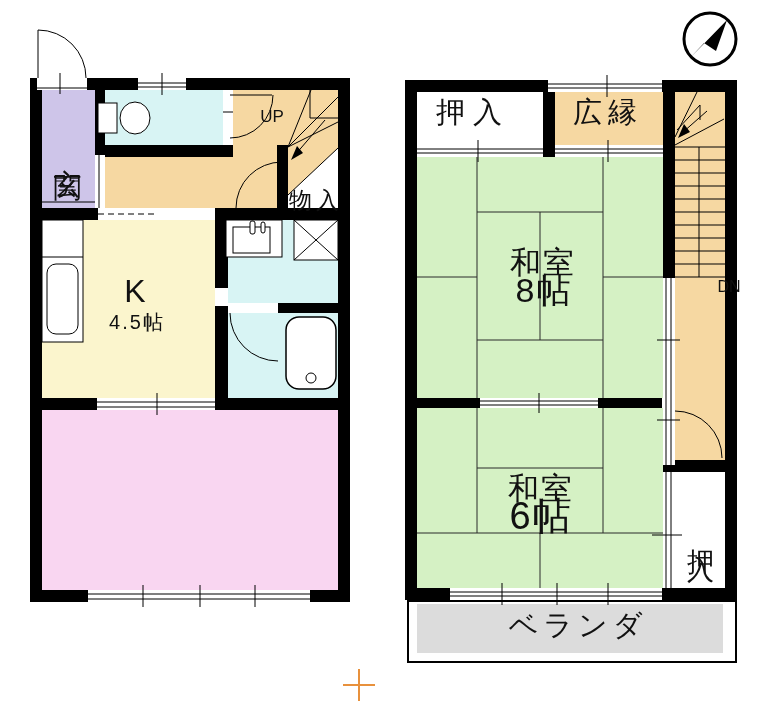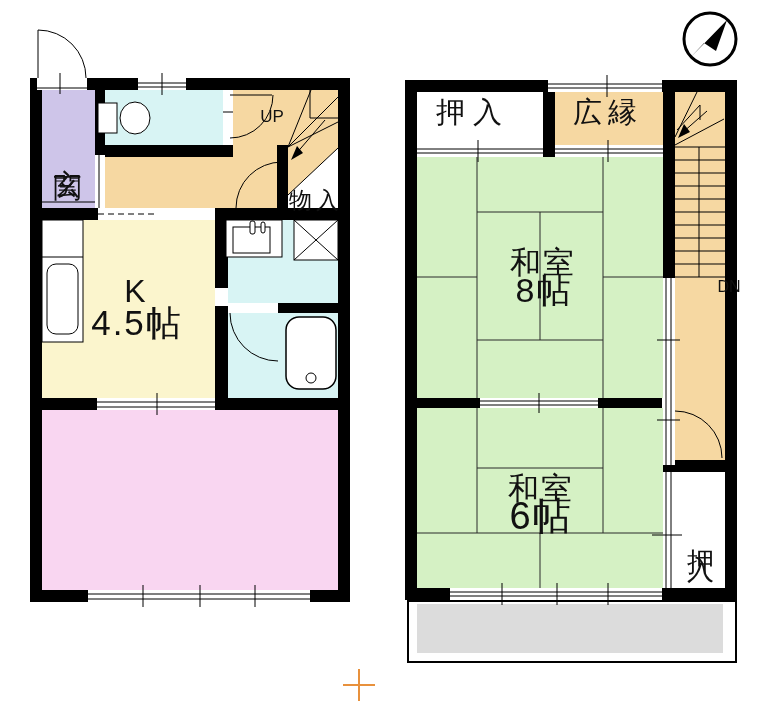--- a/index.html
+++ b/index.html
@@ -231,24 +231,25 @@
     <g stroke="#E8913C" stroke-width="2">
       <line x1="343" y1="685" x2="375" y2="685"></line>
       <line x1="359" y1="669" x2="359" y2="701"></line>
     </g>
   </svg>
 
   <div class="label vtext" style="left:67px;top:152px;font-size:28px;">玄関</div>
   <div class="label thin" style="left:272px;top:116px;font-size:17px;">UP</div>
   <div class="label" style="left:316px;top:200px;font-size:23px;letter-spacing:4px;">物入</div>
   <div class="label" style="left:136px;top:291px;font-size:32px;">K</div>
-  <div class="label" style="left:137px;top:322px;font-size:35px;">4.5帖</div>
+  <div class="label" style="left:137px;top:322px;font-size:20px;">4.5帖</div>
 
   <div class="label" style="left:473px;top:112px;font-size:29px;letter-spacing:8px;">押入</div>
   <div class="label" style="left:608px;top:112px;font-size:29px;letter-spacing:6px;">広縁</div>
   <div class="label" style="left:543px;top:262px;font-size:31px;">和室</div>
   <div class="label" style="left:544px;top:290px;font-size:34px;">8帖</div>
   <div class="label thin" style="left:699px;top:287px;font-size:16px;margin-left:30px;">DN</div>
   <div class="label" style="left:541px;top:488px;font-size:31px;">和室</div>
   <div class="label" style="left:541px;top:516px;font-size:38px;">6帖</div>
   <div class="label vtext" style="left:700px;top:533px;font-size:27px;">押入</div>
+  <div class="label" style="left:578px;top:625px;font-size:29px;letter-spacing:5px;">ベランダ</div>
 
 </div>
 
 </body></html>

